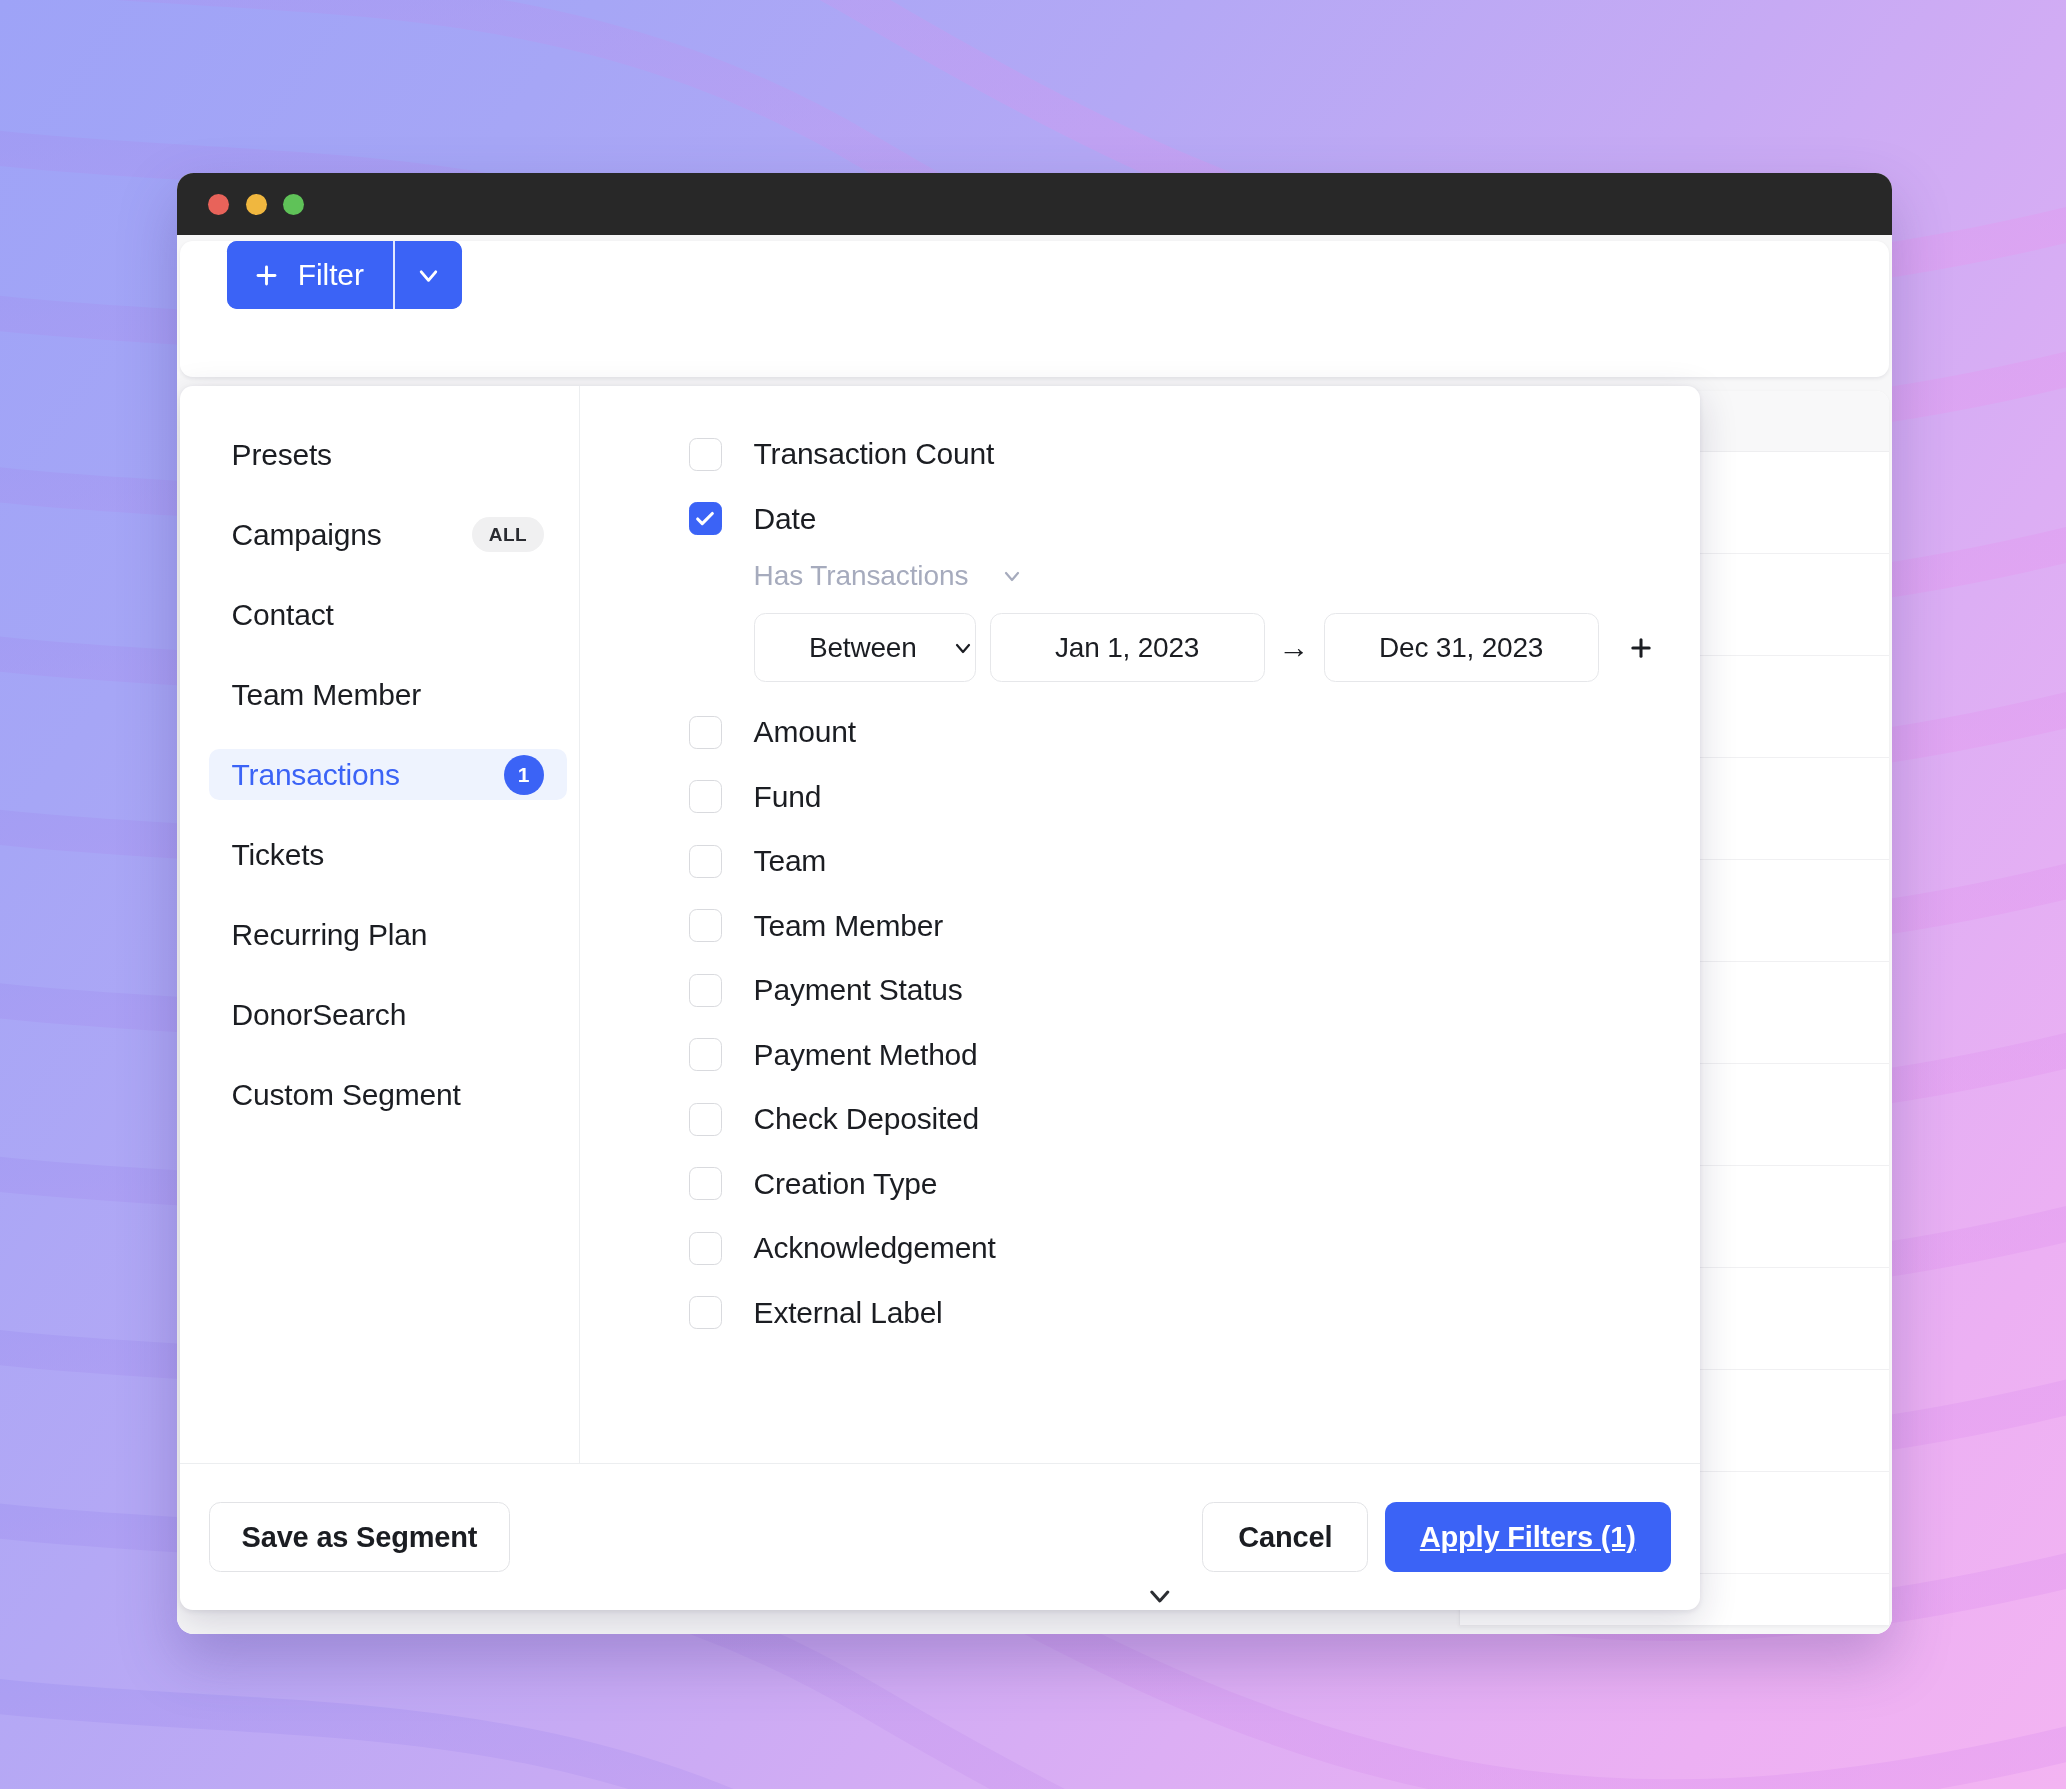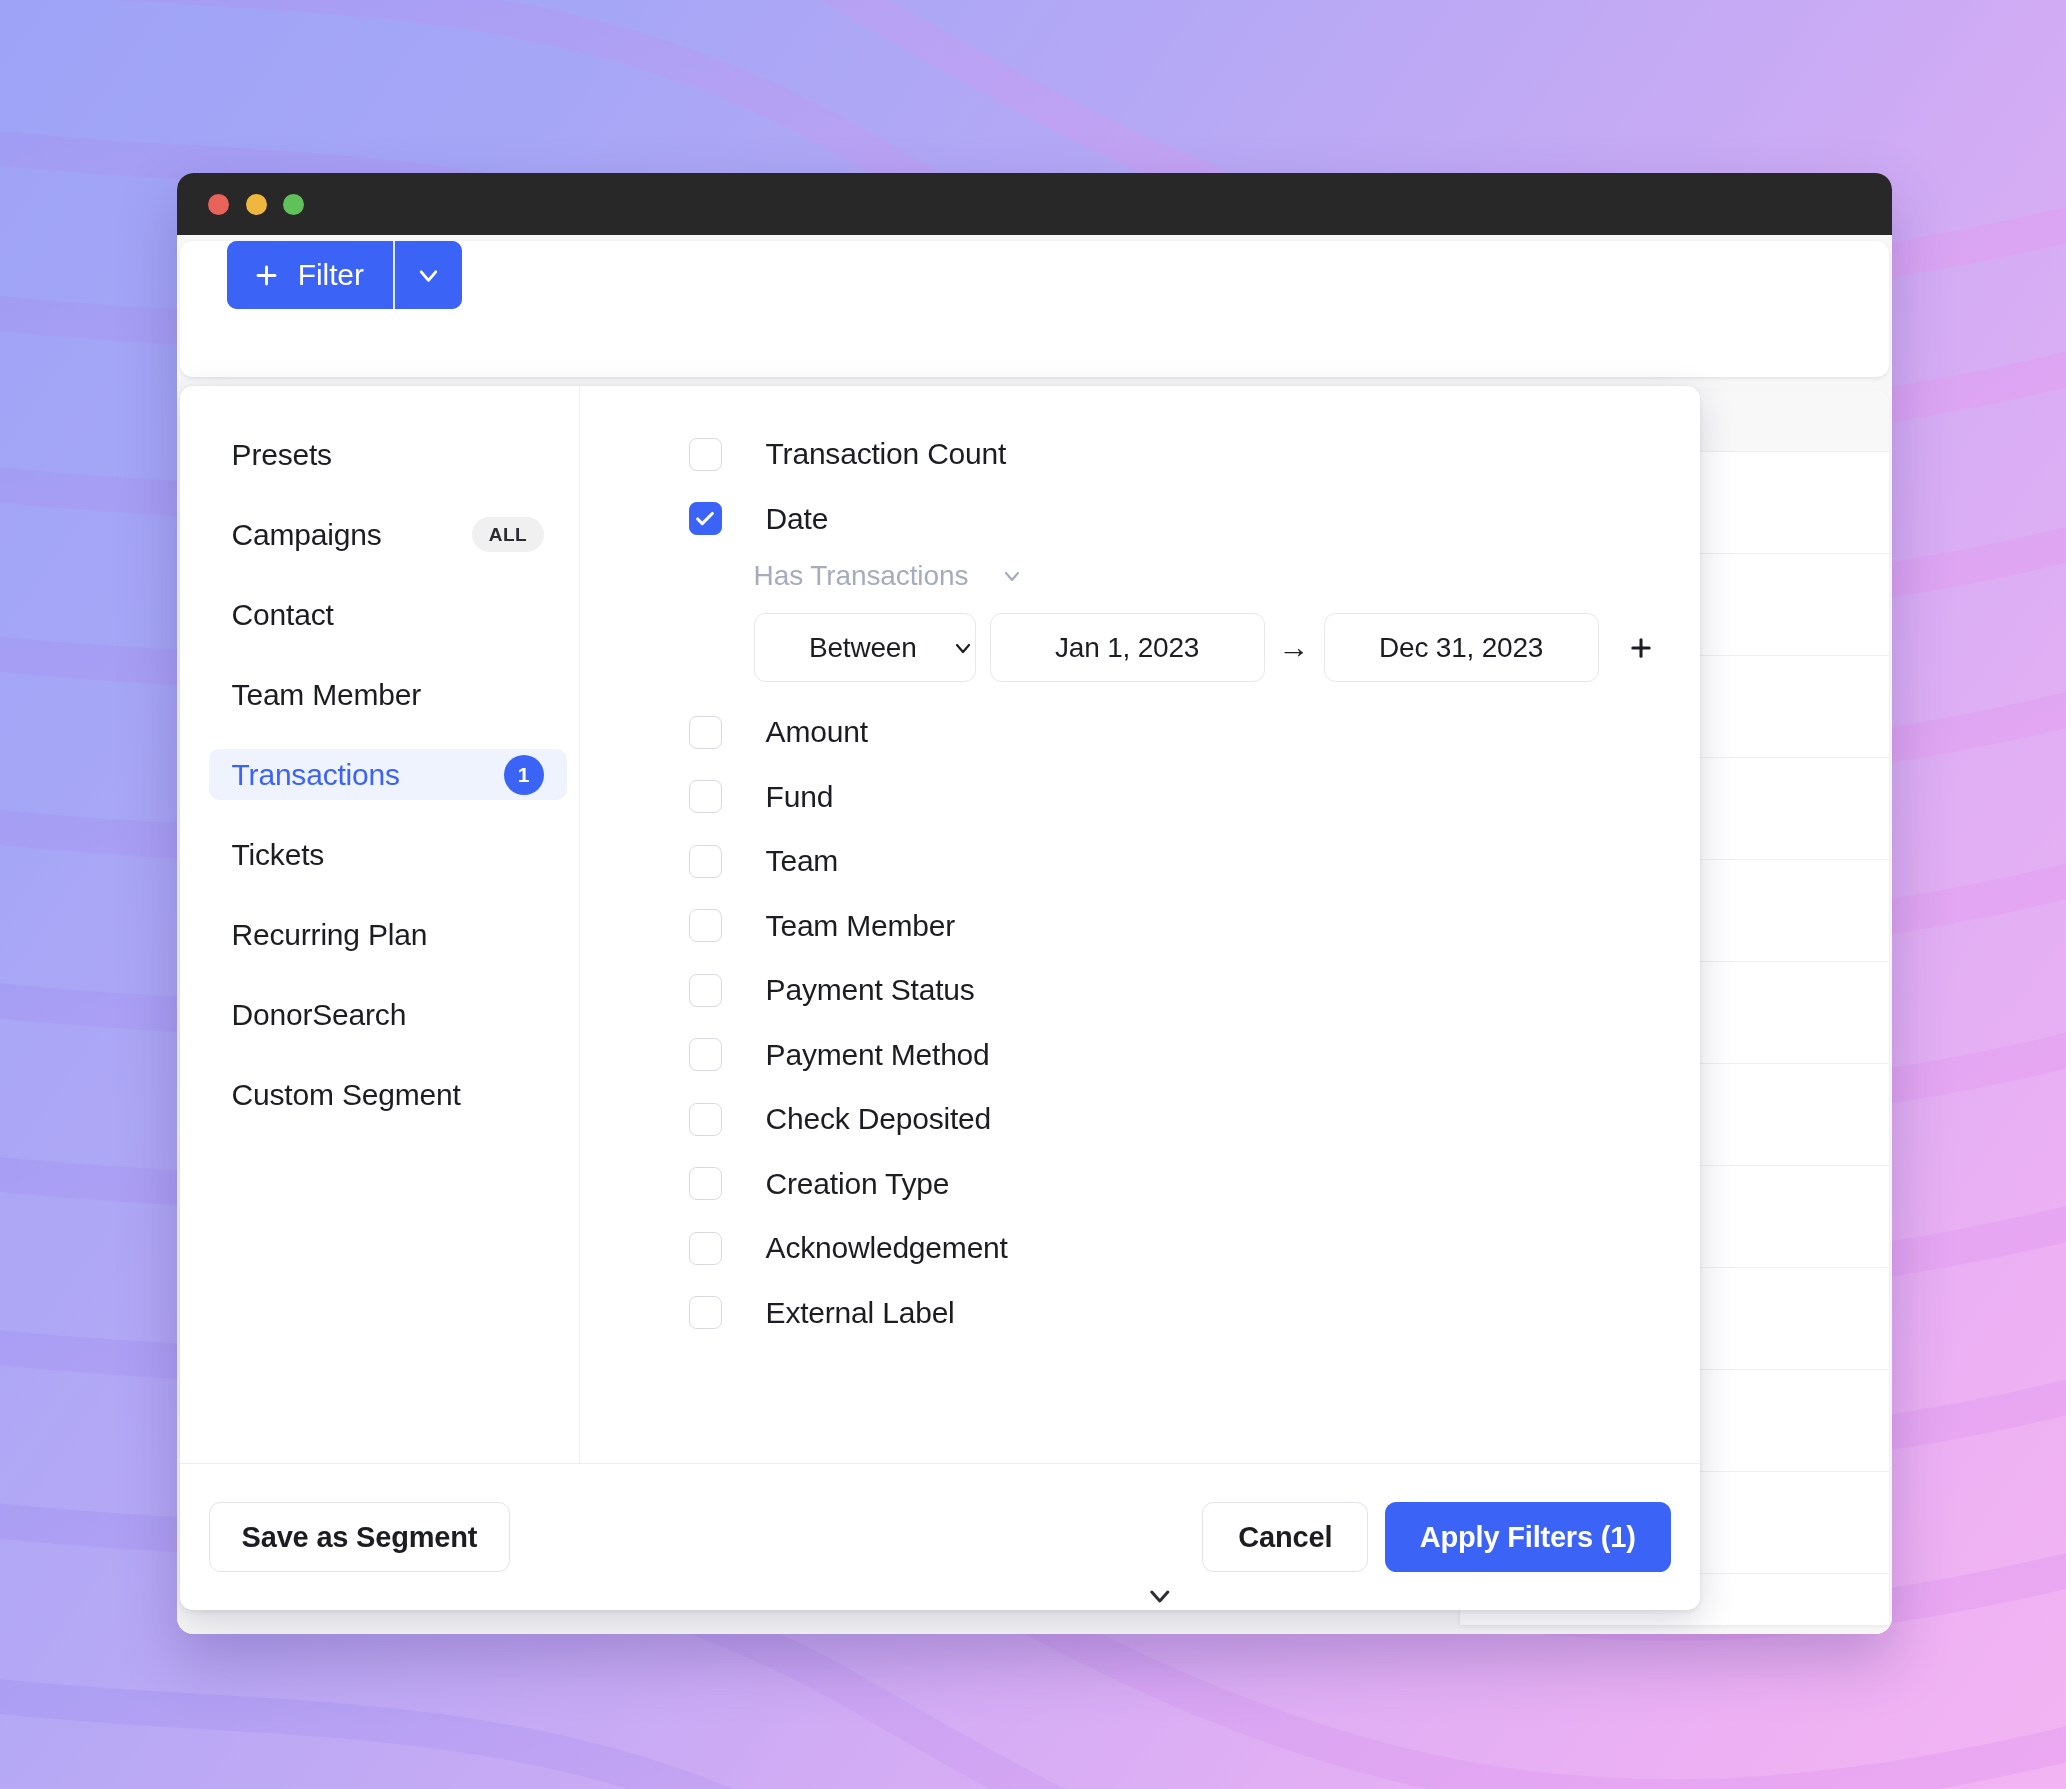--- a/index.html
+++ b/index.html
@@ -192,21 +192,21 @@
     width: 40px; height: 40px;
     border-radius: 50%;
     display: flex; align-items: center; justify-content: center;
   }
 
   
   #modal-content { flex: 1; padding: 45px 0 0 109px; }
   .chk-row {
     display: flex;
     align-items: center;
-    gap: 44px;
+    gap: 32px;
     height: 46px;
     margin-bottom: 18.5px;
     cursor: pointer;
   }
   .chk-box {
     width: 33px; height: 33px;
     border: 1.9px solid #d9dade;
     border-radius: 7.7px;
     background: #fff;
     flex: none;
@@ -292,21 +292,21 @@
     border: 1.9px solid #e2e3e6;
     color: #1b1d22;
   }
   .btn-primary {
     background: #3b63f6;
     border: none;
     color: #fff;
   }
   #save-segment-btn { padding: 0 32px; }
   #cancel-btn { padding: 0 35px; }
-  #apply-btn { padding: 0 35px; margin-left: 16.6px; }
+  #apply-btn { padding: 0 35px; margin-left: 16.6px; text-decoration: underline; }
   #footer-right { display: flex; align-items: center; }
 
   .caret-peek {
     position: absolute;
     left: 970px;
     bottom: 28px;
     width: 25.6px;
     color: #2c2e33;
   }
 </style>

